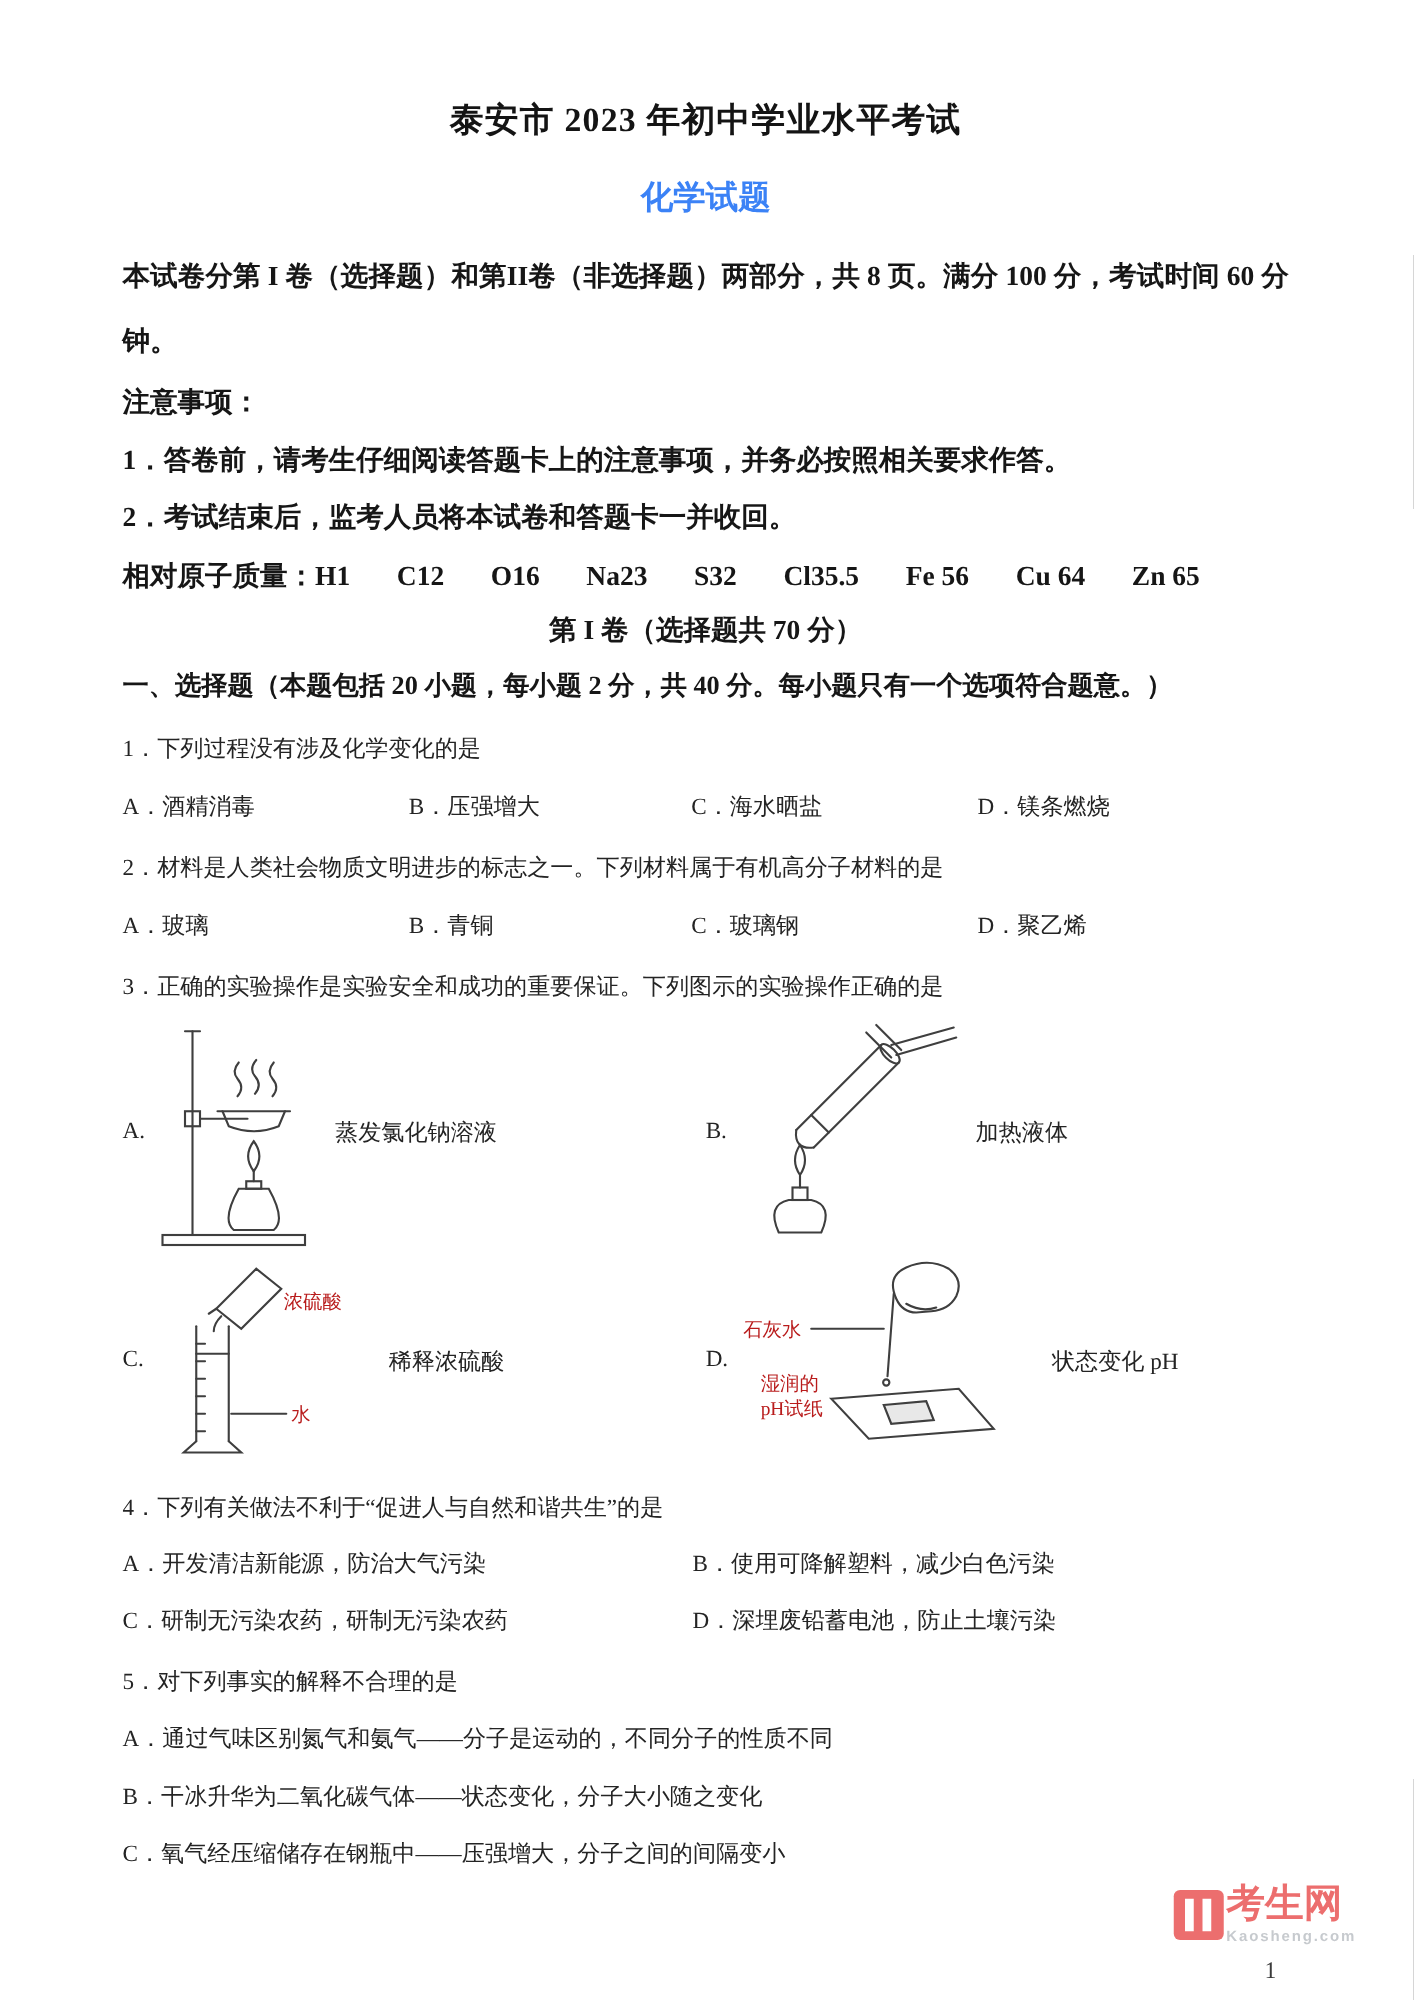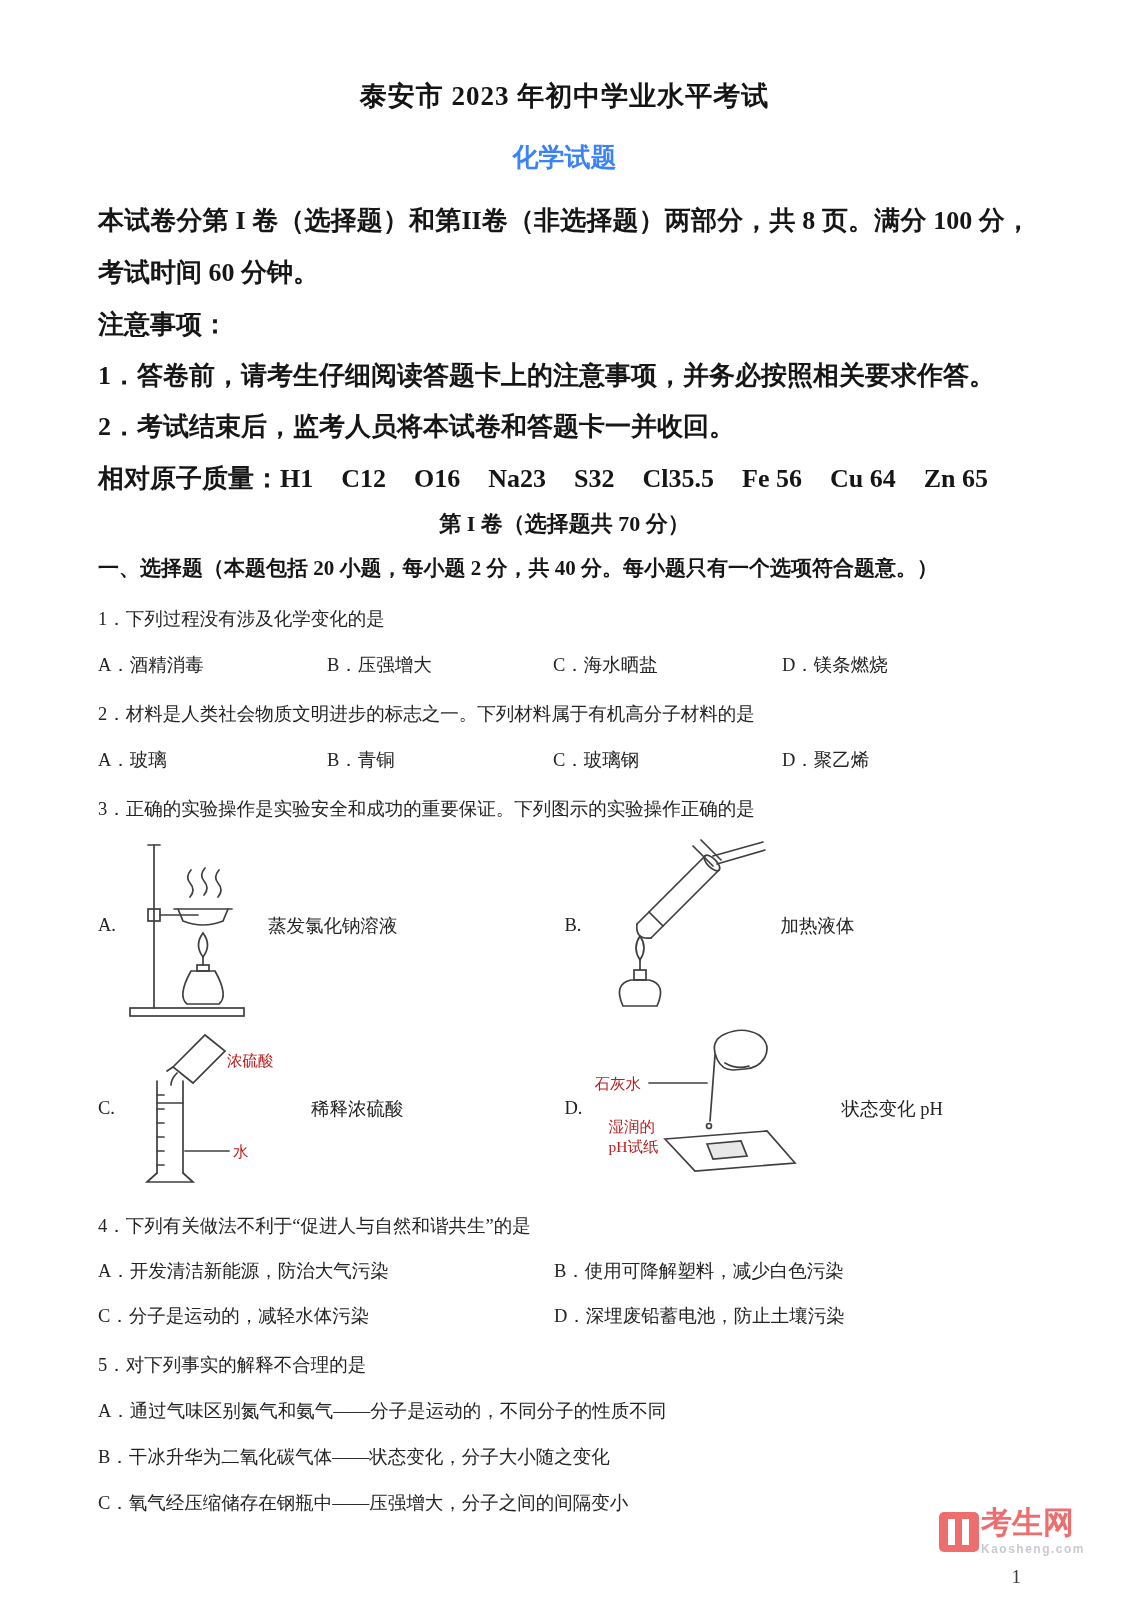--- a/index.html
+++ b/index.html
@@ -7,21 +7,21 @@
   .sheet {
     width:1131px; height:1600px; margin:0 auto; position:relative;
     background:#ffffff; overflow:hidden; color:#1c1c1c;
     font-family:"Liberation Serif","DejaVu Serif",serif;
   }
   .content { padding:78px 100px 0 98px; }
 
   .title    { font-size:27px; font-weight:700; text-align:center; color:#141414; letter-spacing:1px; }
   .subtitle { font-size:26px; font-weight:700; text-align:center; color:#3b82f6; margin-top:26px; }
 
-  .b        { font-weight:700; font-size:26px; color:#161616; }
+  .b        { font-weight:700; font-size:22px; color:#161616; }
   .intro    { margin-top:20px; line-height:52px; text-align:justify; }
   .notice-h { margin-top:8px; }
   .notice   { margin-top:16px; }
 
   .atomic      { margin-top:17px; display:flex; align-items:baseline; }
   .atomic-vals { display:flex; justify-content:space-between; width:708px; }
 
   .sec-title   { text-align:center; margin-top:13px; font-size:22px; }
   .instruction { margin-top:15px; font-size:21px; }
 
@@ -193,21 +193,21 @@
           <span class="fig-label" style="left:14px;top:110px;">pH试纸</span>
         </div>
         <span>状态变化 pH</span>
       </div>
     </div>
 
     <p class="q stem">4．下列有关做法不利于“促进人与自然和谐共生”的是</p>
     <div class="q opts2">
       <span>A．开发清洁新能源，防治大气污染</span>
       <span>B．使用可降解塑料，减少白色污染</span>
-      <span>C．分子是运动的，减轻水体污染</span>
+      <span>C．研制无污染农药，研制无污染农药</span>
       <span>D．深埋废铅蓄电池，防止土壤污染</span>
     </div>
 
     <p class="q stem">5．对下列事实的解释不合理的是</p>
     <p class="q opt-line">A．通过气味区别氮气和氨气——分子是运动的，不同分子的性质不同</p>
     <p class="q opt-line">B．干冰升华为二氧化碳气体——状态变化，分子大小随之变化</p>
     <p class="q opt-line">C．氧气经压缩储存在钢瓶中——压强增大，分子之间的间隔变小</p>
 
   </div>
 

